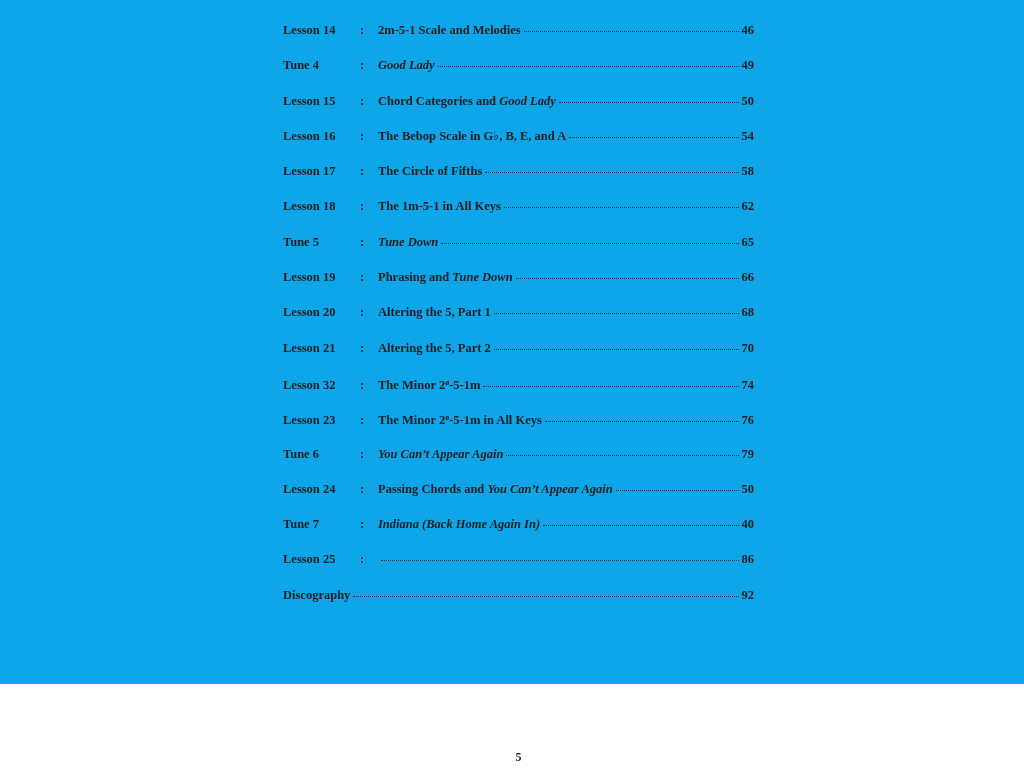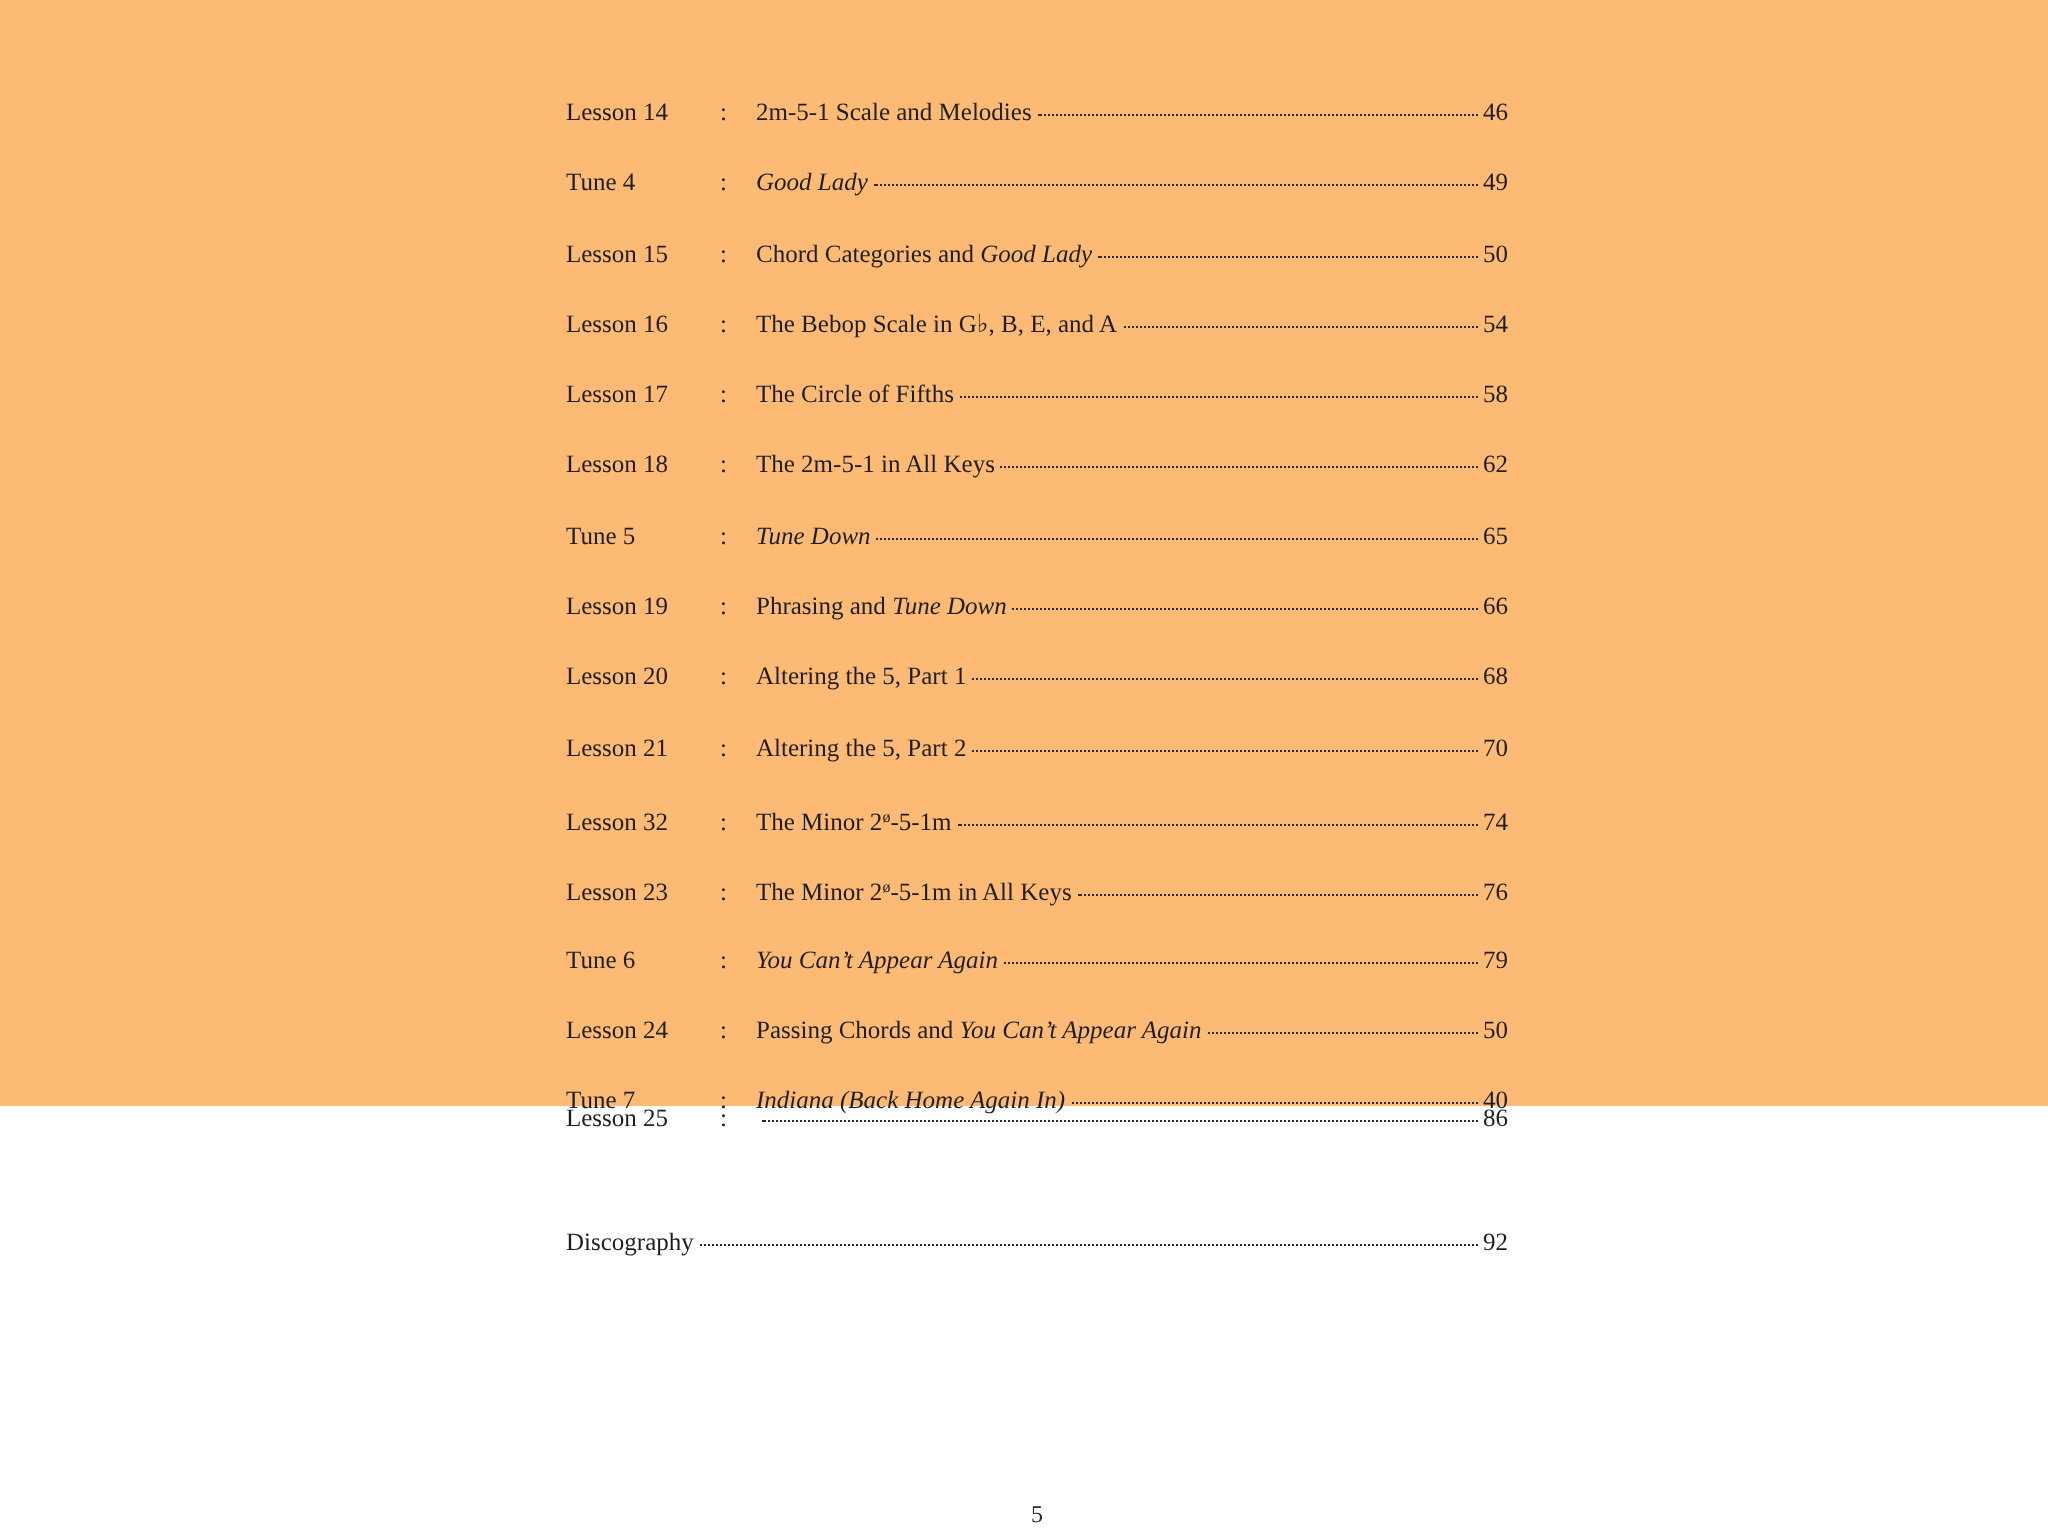--- a/index.html
+++ b/index.html
@@ -4,40 +4,41 @@
 <style>
   * { margin: 0; padding: 0; box-sizing: border-box; }
   html, body {
     width: 1024px; height: 768px;
     background: #ffffff;
     font-family: "Liberation Serif", "DejaVu Serif", serif;
     overflow: hidden;
   }
   .page {
     position: relative;
-    width: 1024px; height: 553px;
-    background: #fdba74;
+    width: 1024px; height: 684px;
+    background: #0ea5e9;
     color: #1e1e1e;
+    font-weight: bold;
   }
   .toc {
     position: absolute;
     left: 283px; top: 22px;
     width: 471px;
   }
   .toc-row {
     height: 35.3px;
     display: flex;
     align-items: baseline;
     font-size: 12.5px;
     line-height: 16px;
     white-space: nowrap;
   }
   .label { width: 77px; flex: 0 0 77px; }
   .sep   { width: 18px; flex: 0 0 18px; }
-  .title { flex: 0 0 auto; margin-top: 26px; }
+  .title { flex: 0 0 auto; }
   .title .it  { font-style: italic; }
   .title .sup { font-size: 8px; vertical-align: 4px; }
   .leader {
     flex: 1 1 auto;
     margin: 0 3px 0 3px;
     border-bottom: 1.6px dotted #2a2a2a;
     transform: translateY(-2px);
     min-width: 8px;
   }
   .pagenum { flex: 0 0 auto; text-align: left; }
@@ -86,21 +87,21 @@
       <div class="toc-row">
     <span class="label">Lesson 17</span>
     <span class="sep">:</span>
     <span class="title"><span class="">The Circle of Fifths</span></span>
     <span class="leader"></span>
     <span class="pagenum">58</span>
   </div>
       <div class="toc-row">
     <span class="label">Lesson 18</span>
     <span class="sep">:</span>
-    <span class="title"><span class="">The 2m-5-1 in All Keys</span></span>
+    <span class="title"><span class="">The 1m-5-1 in All Keys</span></span>
     <span class="leader"></span>
     <span class="pagenum">62</span>
   </div>
       <div class="toc-row">
     <span class="label">Tune 5</span>
     <span class="sep">:</span>
     <span class="title"><span class="it">Tune Down</span></span>
     <span class="leader"></span>
     <span class="pagenum">65</span>
   </div>

